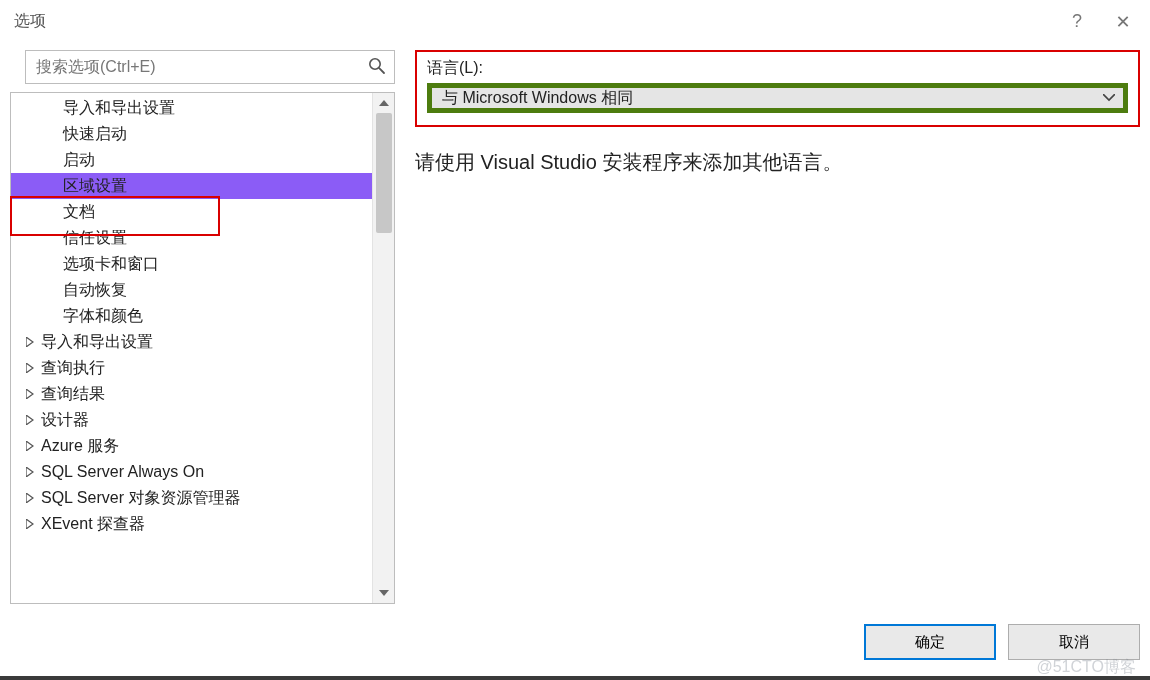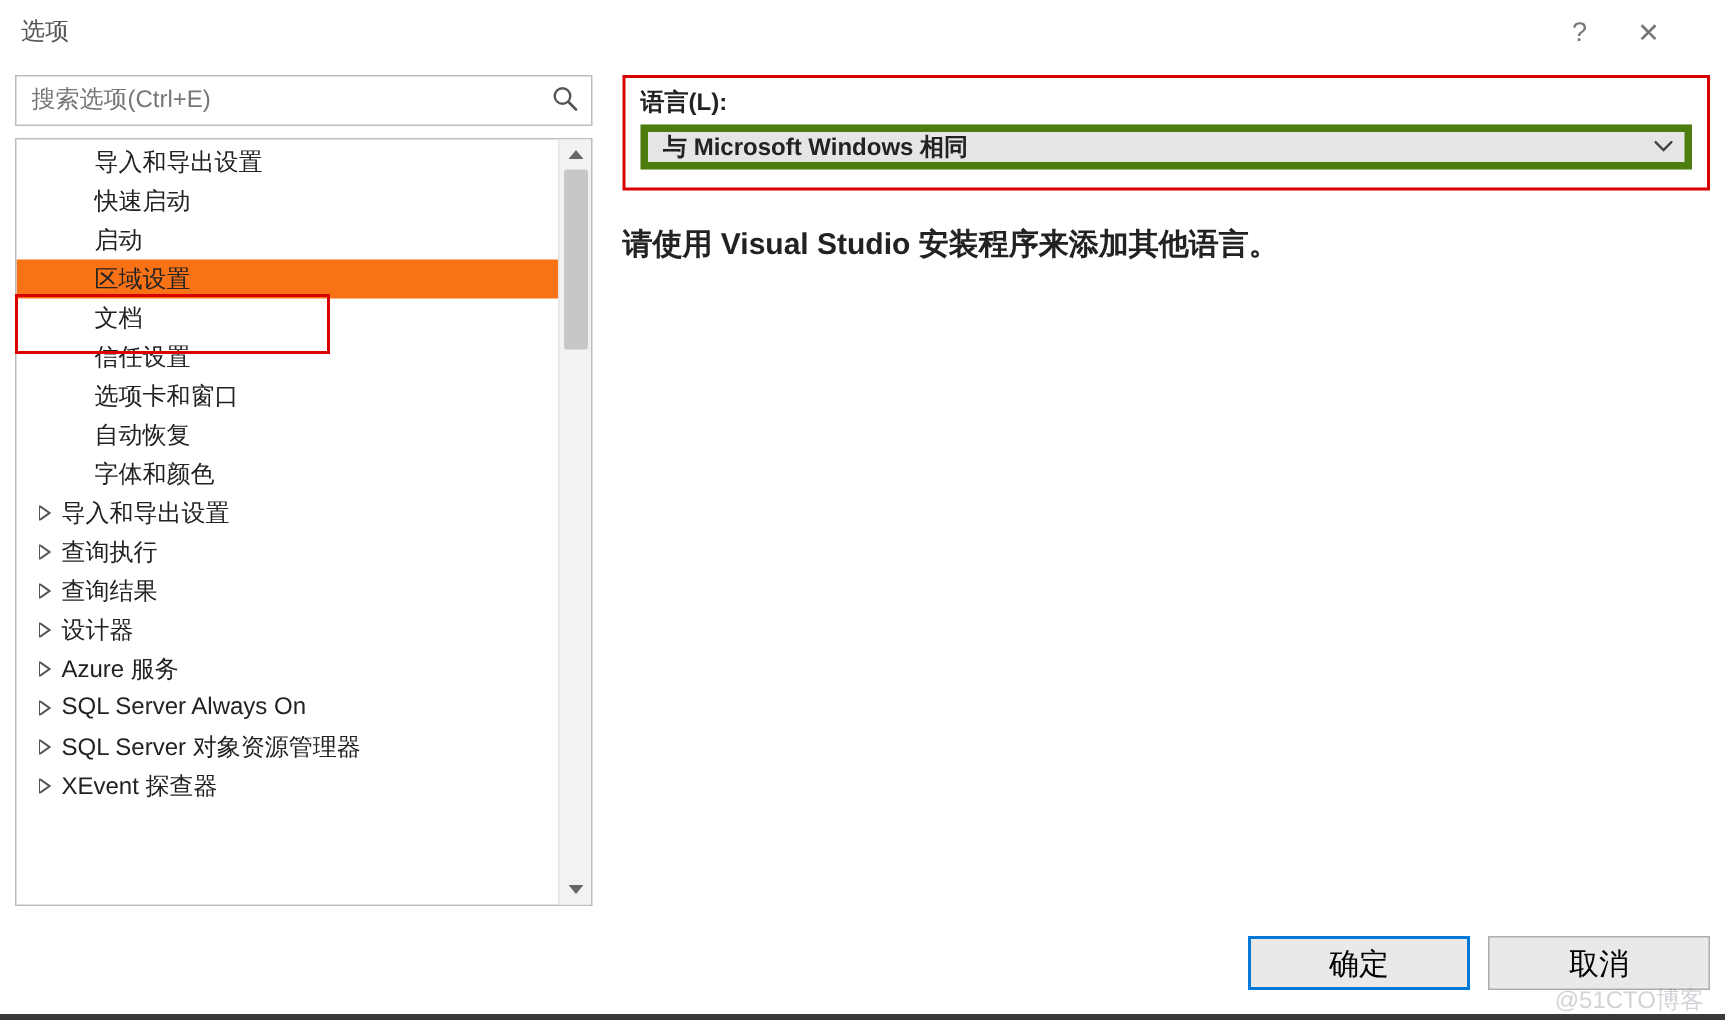--- a/index.html
+++ b/index.html
@@ -12,21 +12,21 @@
     overflow: hidden;
     color: #222;
     position: relative;
   }
 
   
   .titlebar {
     height: 44px;
     display: flex;
     align-items: center;
-    padding: 0 28px 0 14px;
+    padding: 0 4px 0 14px;
     background: #ffffff;
     color: #555;
     font-size: 16px;
     border-bottom: 1px solid transparent;
   }
   .titlebar .title { flex: 0 0 auto; }
   .titlebar .spacer { flex: 1 1 auto; }
   .titlebar .help-btn,
   .titlebar .close-btn {
     width: 46px; height: 32px;
@@ -43,20 +43,21 @@
 
   
   .left-col {
     width: 385px;
     display: flex;
     flex-direction: column;
   }
   .search-wrap {
     position: relative;
     height: 38px;
+    margin-left: 15px;
   }
   .search-input {
     width: 100%;
     height: 34px;
     border: 1px solid #bdbdbd;
     padding: 0 38px 0 10px;
     font-size: 16px;
     font-family: inherit;
     color: #000;
     background: #fff;
@@ -112,34 +113,33 @@
   .tree-item.level-0 { padding-left: 30px; }
   .tree-item.level-1 { padding-left: 52px; }
   .tree-item .expander {
     width: 14px;
     margin-left: -18px;
     margin-right: 4px;
     color: #555;
     display: inline-flex; align-items: center; justify-content: center;
   }
   .tree-item.selected {
-    background: #f97316;
+    background: #8b5cf6;
   }
   .highlight-box {
     position: absolute;
     border: 2px solid #d90000;
     pointer-events: none;
   }
 
   
   .right-col {
     flex: 1 1 auto;
     padding-left: 20px;
     position: relative;
-    font-weight: bold;
   }
   .lang-group {
     border: 2px solid #d90000;
     padding: 6px 10px 12px 10px;
   }
   .lang-label {
     font-size: 16px;
     margin-bottom: 4px;
     display: inline-block;
   }
@@ -164,26 +164,26 @@
 
   
   .button-row {
     position: absolute;
     right: 10px;
     bottom: 20px;
     display: flex;
     gap: 12px;
   }
   .btn {
-    width: 148px;
+    width: 132px;
     height: 36px;
     background: #e9e9e9;
     border: 1px solid #adadad;
     display: flex; align-items: center; justify-content: center;
-    font-size: 20px;
+    font-size: 15px;
     font-family: inherit;
   }
   .btn.default {
     border: 2px solid #0078d7;
     background: #e9e9e9;
   }
 
   .watermark {
     position: absolute;
     right: 14px; bottom: 2px;

